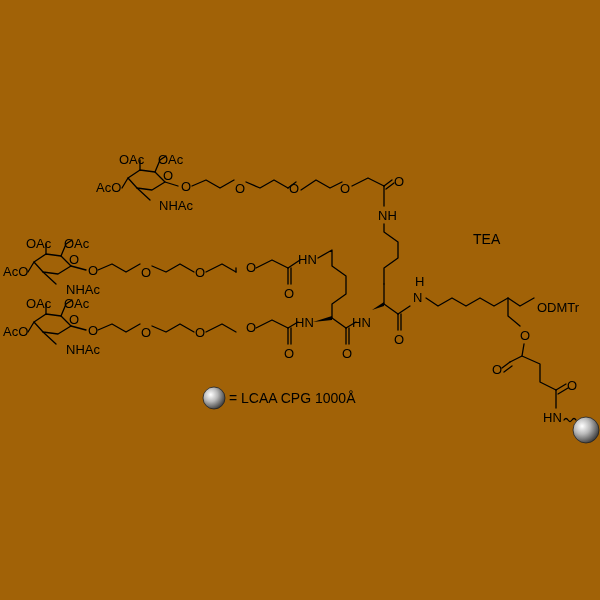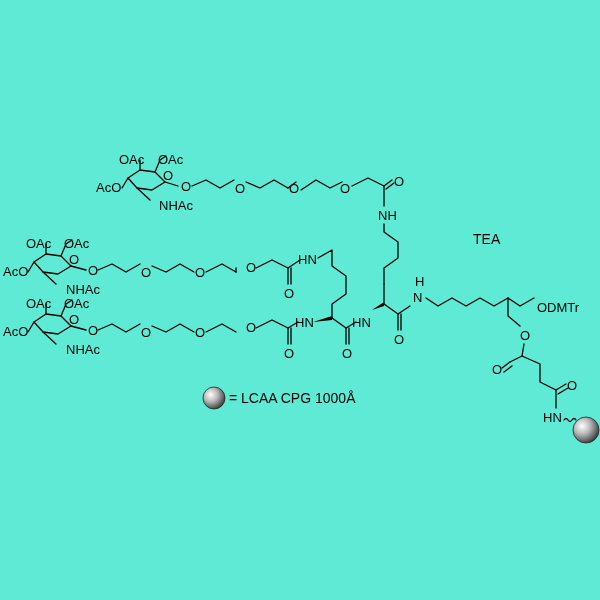--- a/index.html
+++ b/index.html
@@ -1,16 +1,16 @@
 <!DOCTYPE html>
 <html><head>
 <meta charset="utf-8">
 <style>
   html, body { margin: 0; padding: 0; background: #ffffff; }
-  #canvas { position: relative; width: 600px; height: 600px; background: #5eead4; overflow: hidden; }
+  #canvas { position: relative; width: 600px; height: 600px; background: #a16207; overflow: hidden; }
   svg { position: absolute; left: 0; top: 0; }
   .bond { stroke: #000; stroke-width: 1.3; fill: none; stroke-linecap: round; stroke-linejoin: round; }
   .lbl { font-family: "Liberation Sans", sans-serif; font-size: 13px; fill: #000; }
   .lbl-big { font-family: "Liberation Sans", sans-serif; font-size: 14px; fill: #000; }
   .wedge { fill: #000; }
 </style>
 </head>
 <body>
 
 <div id="canvas">

